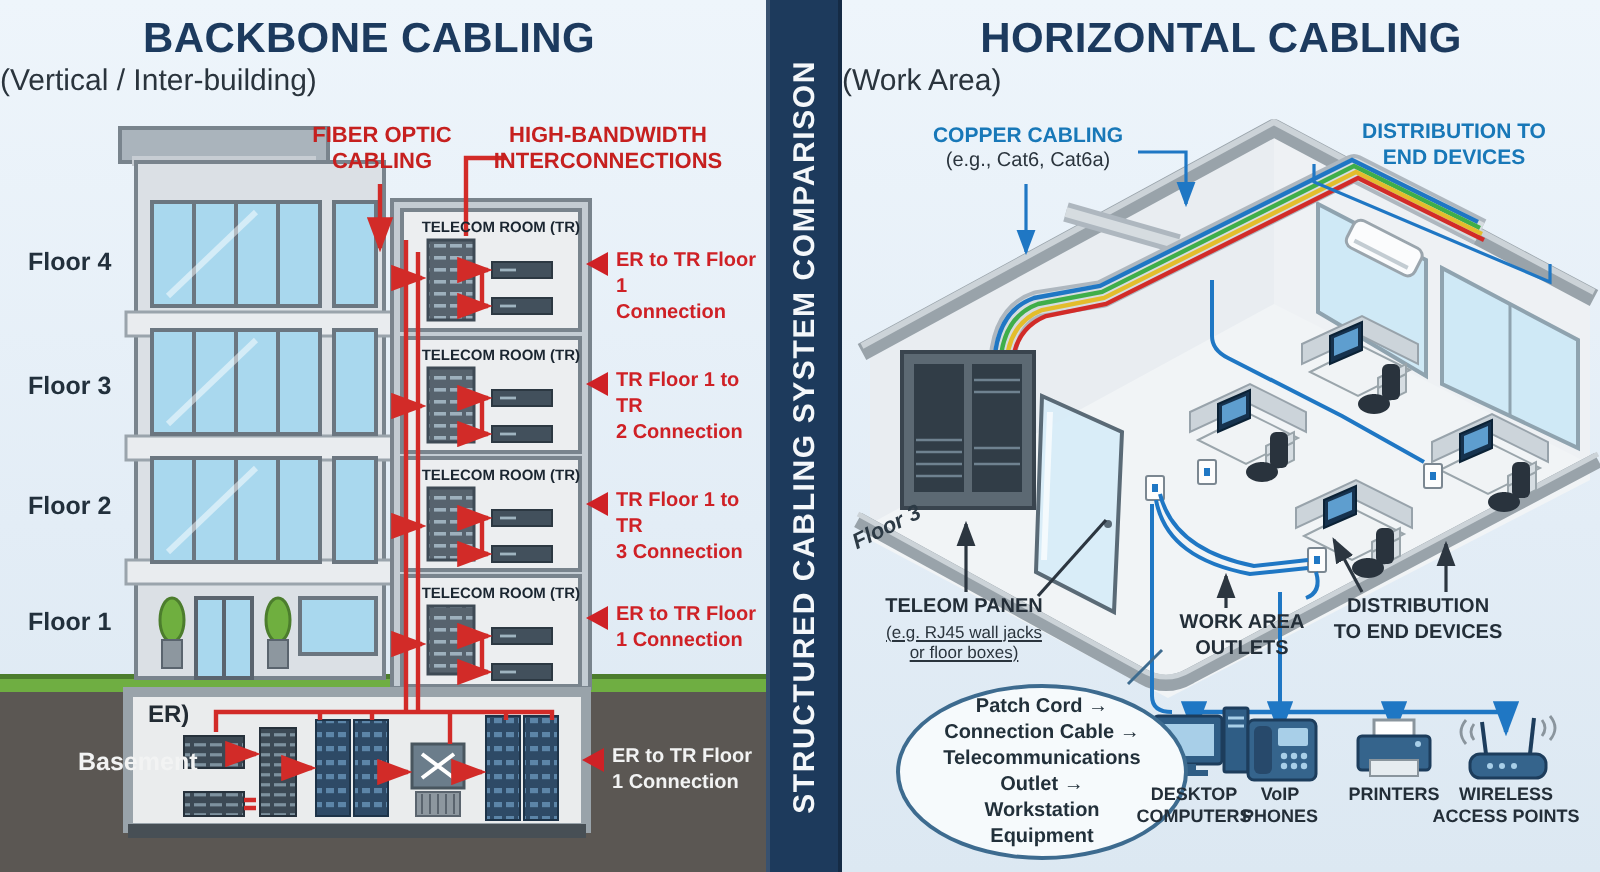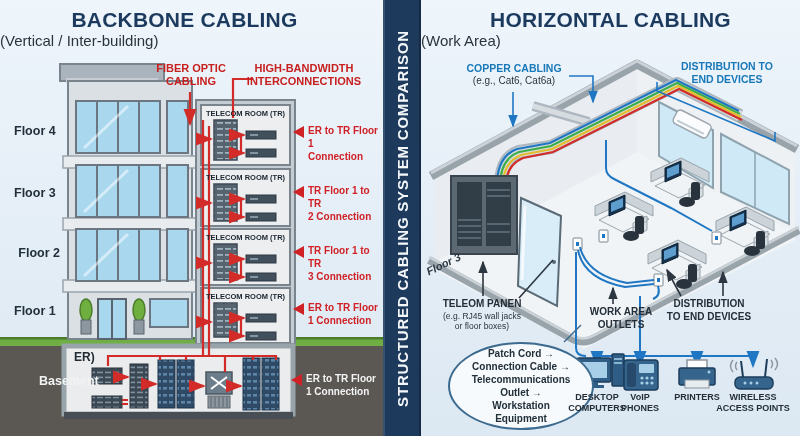--- a/index.html
+++ b/index.html
@@ -11,33 +11,33 @@
   .banner span{writing-mode:vertical-rl;transform:rotate(180deg);color:#f4f7fa;font-weight:bold;font-size:15px;letter-spacing:.8px;white-space:nowrap;}
   svg{position:absolute;left:0;top:0;}
   .pre{white-space:pre-line;}
   .title{position:absolute;margin:0;left:0;top:8px;width:100%;text-align:center;font-size:21px;font-weight:800;color:#1c3a5e;letter-spacing:.2px;}
   .subtitle{position:absolute;left:0;top:32px;width:100%;font-size:15px;color:#2a343d;}
   .panel.left .title,.panel.left .subtitle{width:calc(100% - 14px);}
   .red-callout{position:absolute;font-size:11px;font-weight:bold;color:#c6201f;text-align:center;line-height:1.18;}
   .floor-label{position:absolute;left:14px;width:46px;font-size:12.5px;font-weight:bold;color:#22303c;}
   .floor-label.light{color:#f2f3f3;left:8px;width:60px;padding-left:31px;}
   .er-label{position:absolute;left:74px;top:350px;font-size:12px;font-weight:bold;color:#222b33;}
-  .tr-header{position:absolute;left:201px;width:89px;text-align:center;font-size:7.5px;font-weight:bold;color:#1a2530;}
+  .tr-header{position:absolute;left:201px;width:89px;text-align:right;font-size:7.5px;font-weight:bold;color:#1a2530;}
   .anno{position:absolute;display:flex;align-items:flex-start;gap:4px;}
   .tri{width:0;height:0;border-top:6px solid transparent;border-bottom:6px solid transparent;border-right:11px solid #cf2126;margin-top:2px;flex:none;}
   .anno-text{font-size:10px;font-weight:bold;color:#cf2126;line-height:1.3;width:74px;}
   .anno.light .anno-text{color:#f2f3f3;}
   .blue-callout{font-size:10.5px;font-weight:bold;color:#1878b8;text-align:center;line-height:1.2;}
   .copper-wrap{position:absolute;left:28px;top:62px;width:130px;text-align:center;}
   .copper-sub{font-size:10px;color:#2a343d;font-weight:400;}
   .dist-top{position:absolute;left:238px;top:60px;width:136px;}
   .floor-tag{position:absolute;left:6px;top:266px;width:70px;font-size:11px;font-style:italic;font-weight:bold;color:#2c3a45;transform:rotate(-26deg);transform-origin:left center;}
   .dark-label{position:absolute;font-size:10px;font-weight:bold;color:#232e38;text-align:center;line-height:1.25;}
   .teleom{left:2px;top:298px;width:118px;}
-  .teleom .small{font-size:8.5px;font-weight:normal;color:#2a343d;line-height:1.2;}
+  .teleom .small{font-size:8.5px;font-weight:normal;color:#2a343d;line-height:1.2;text-decoration:underline;}
   .work-area{left:148px;top:306px;width:104px;}
   .dist-bottom{left:224px;top:298px;width:128px;}
   .bubble{position:absolute;left:27px;top:342px;width:146px;height:88px;border:2px solid #3d6b8f;border-radius:50%;background:#f6fafc;display:flex;align-items:center;justify-content:center;text-align:center;font-size:10px;font-weight:bold;color:#22303a;line-height:1.3;box-sizing:border-box;}
   .dev-label{position:absolute;top:392px;width:84px;text-align:center;font-size:9px;font-weight:bold;color:#232e38;line-height:1.25;}
 </style>
 </head>
 <body>
 
 <div class="stage">
 
@@ -198,21 +198,21 @@
 
     <h1 class="title">BACKBONE CABLING</h1>
     <div class="subtitle">(Vertical / Inter-building)</div>
     <div class="red-callout pre" style="left:148px;top:62px;width:86px;">FIBER OPTIC
 CABLING</div>
     <div class="red-callout pre" style="left:238px;top:62px;width:132px;">HIGH-BANDWIDTH
 INTERCONNECTIONS</div>
 
     <div class="floor-label" style="top:124px;">Floor 4</div>
     <div class="floor-label" style="top:186px;">Floor 3</div>
-    <div class="floor-label" style="top:246px;text-align:right;">Floor 2</div>
+    <div class="floor-label" style="top:246px;">Floor 2</div>
     <div class="floor-label" style="top:304px;">Floor 1</div>
     <div class="floor-label light" style="top:374px;">Basement</div>
     <div class="er-label">ER)</div>
 
     <div class="tr-header" style="top:109px;">TELECOM ROOM (TR)</div>
     <div class="tr-header" style="top:173px;">TELECOM ROOM (TR)</div>
     <div class="tr-header" style="top:233px;">TELECOM ROOM (TR)</div>
     <div class="tr-header" style="top:292px;">TELECOM ROOM (TR)</div>
 
     <div class="anno" style="left:293px;top:124px;">

